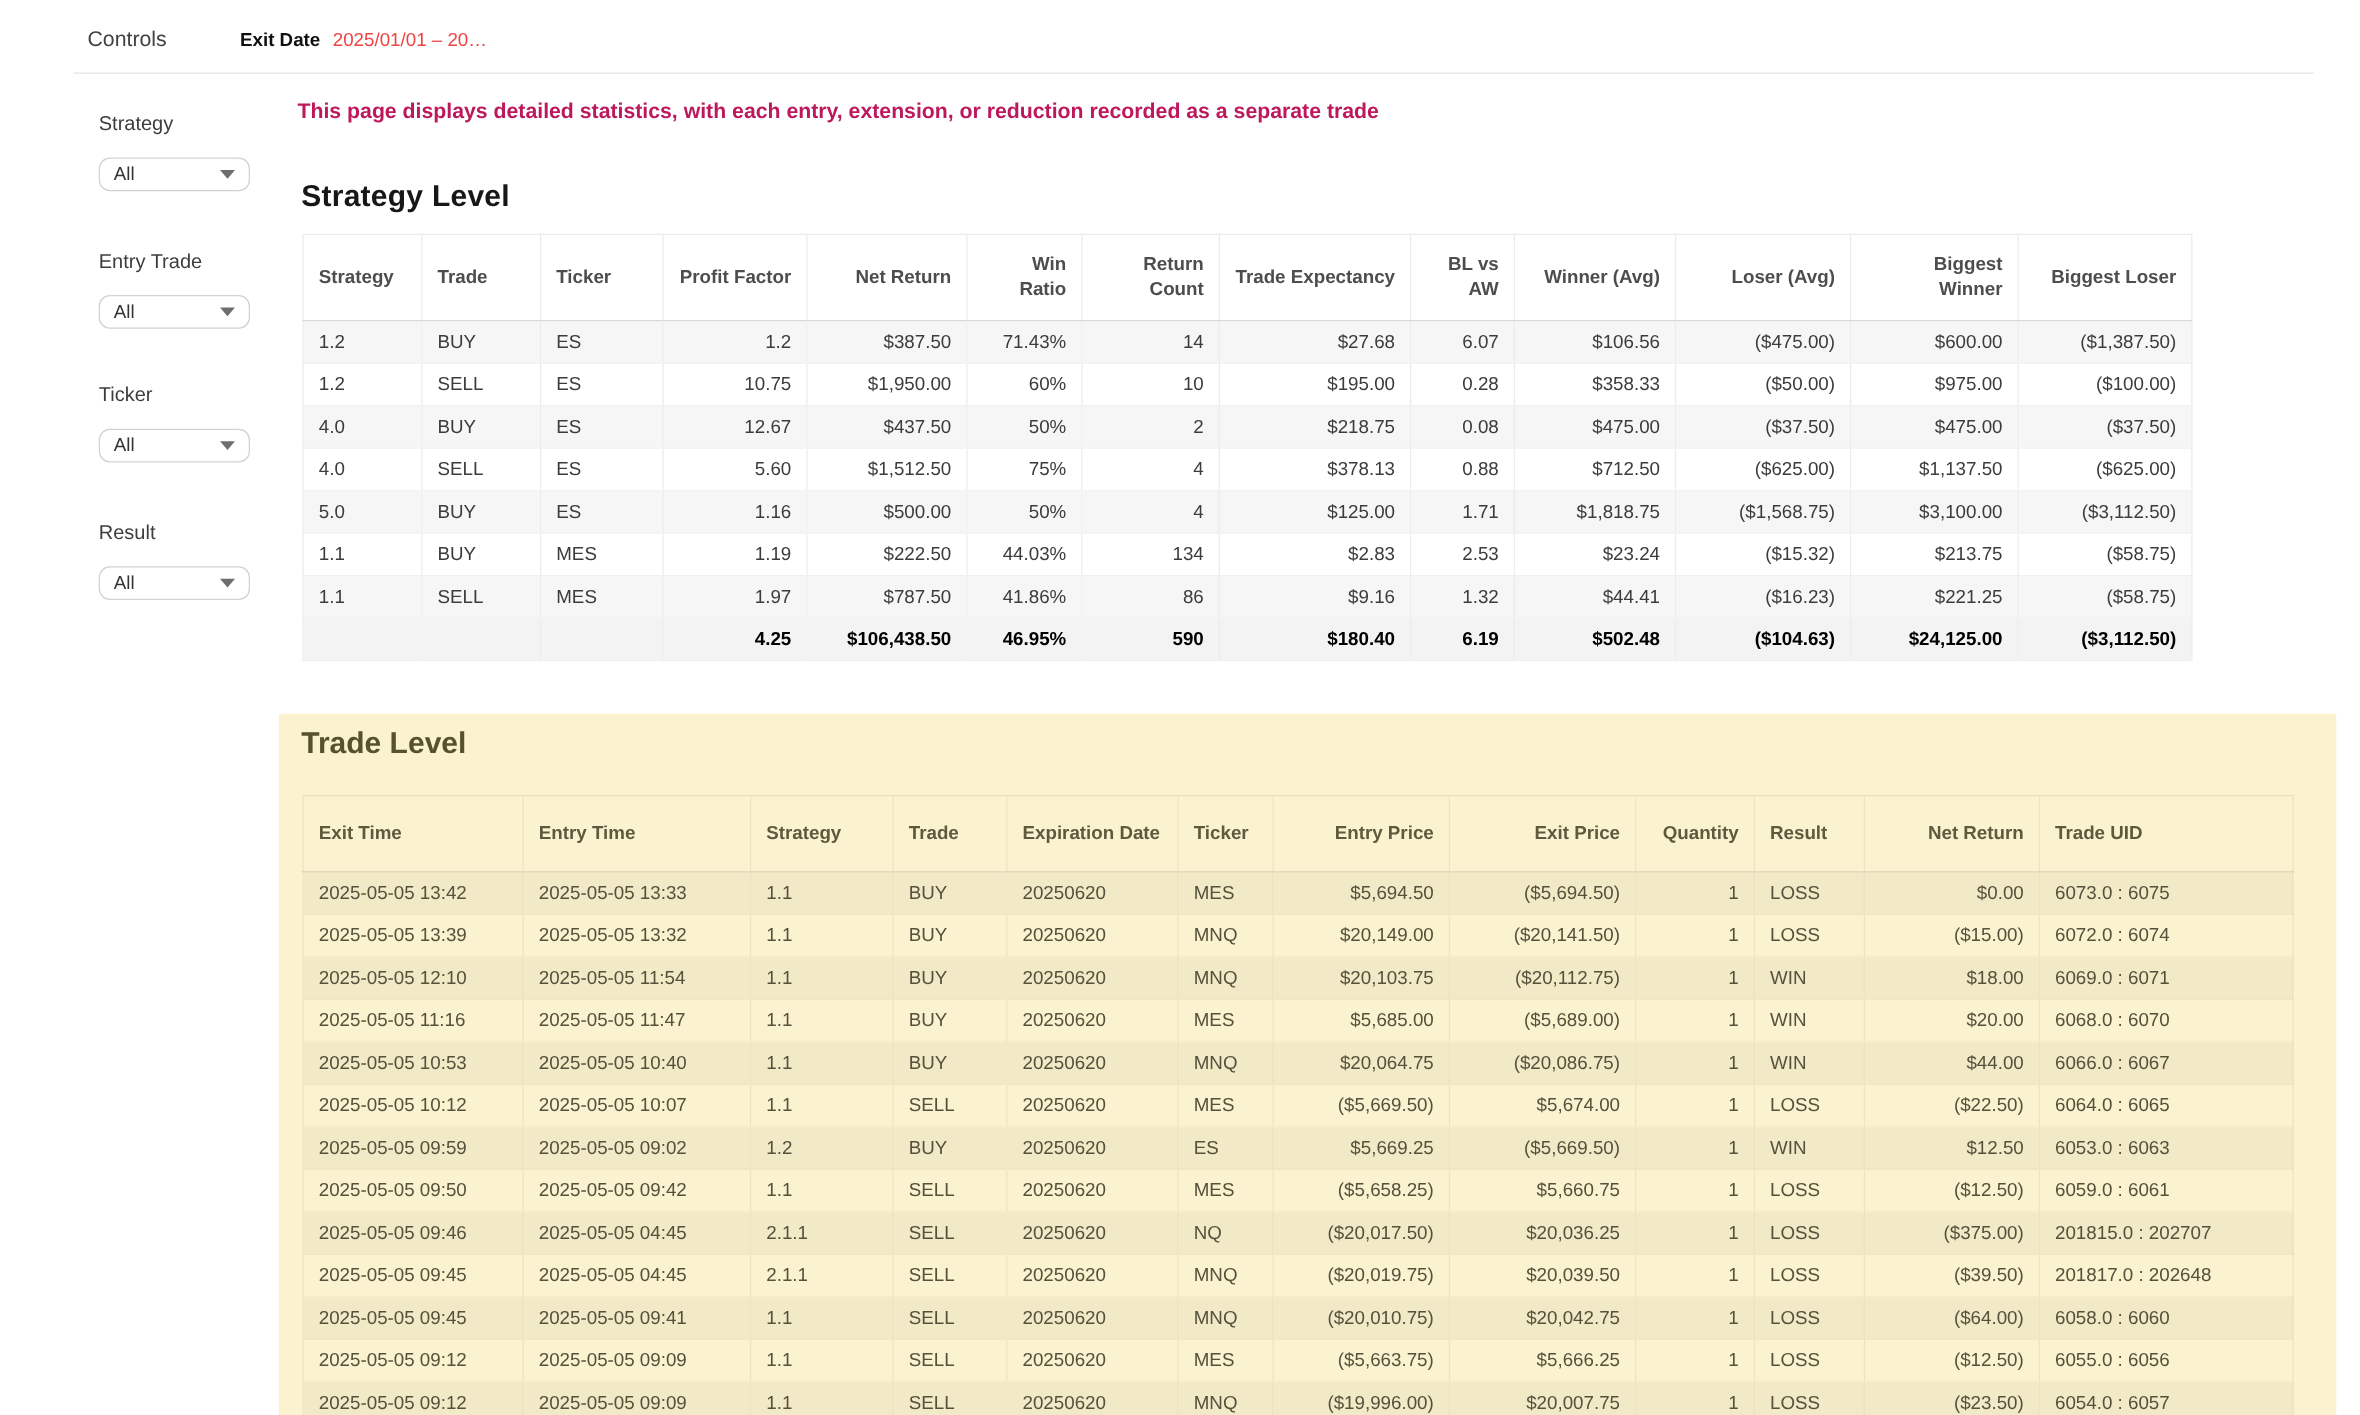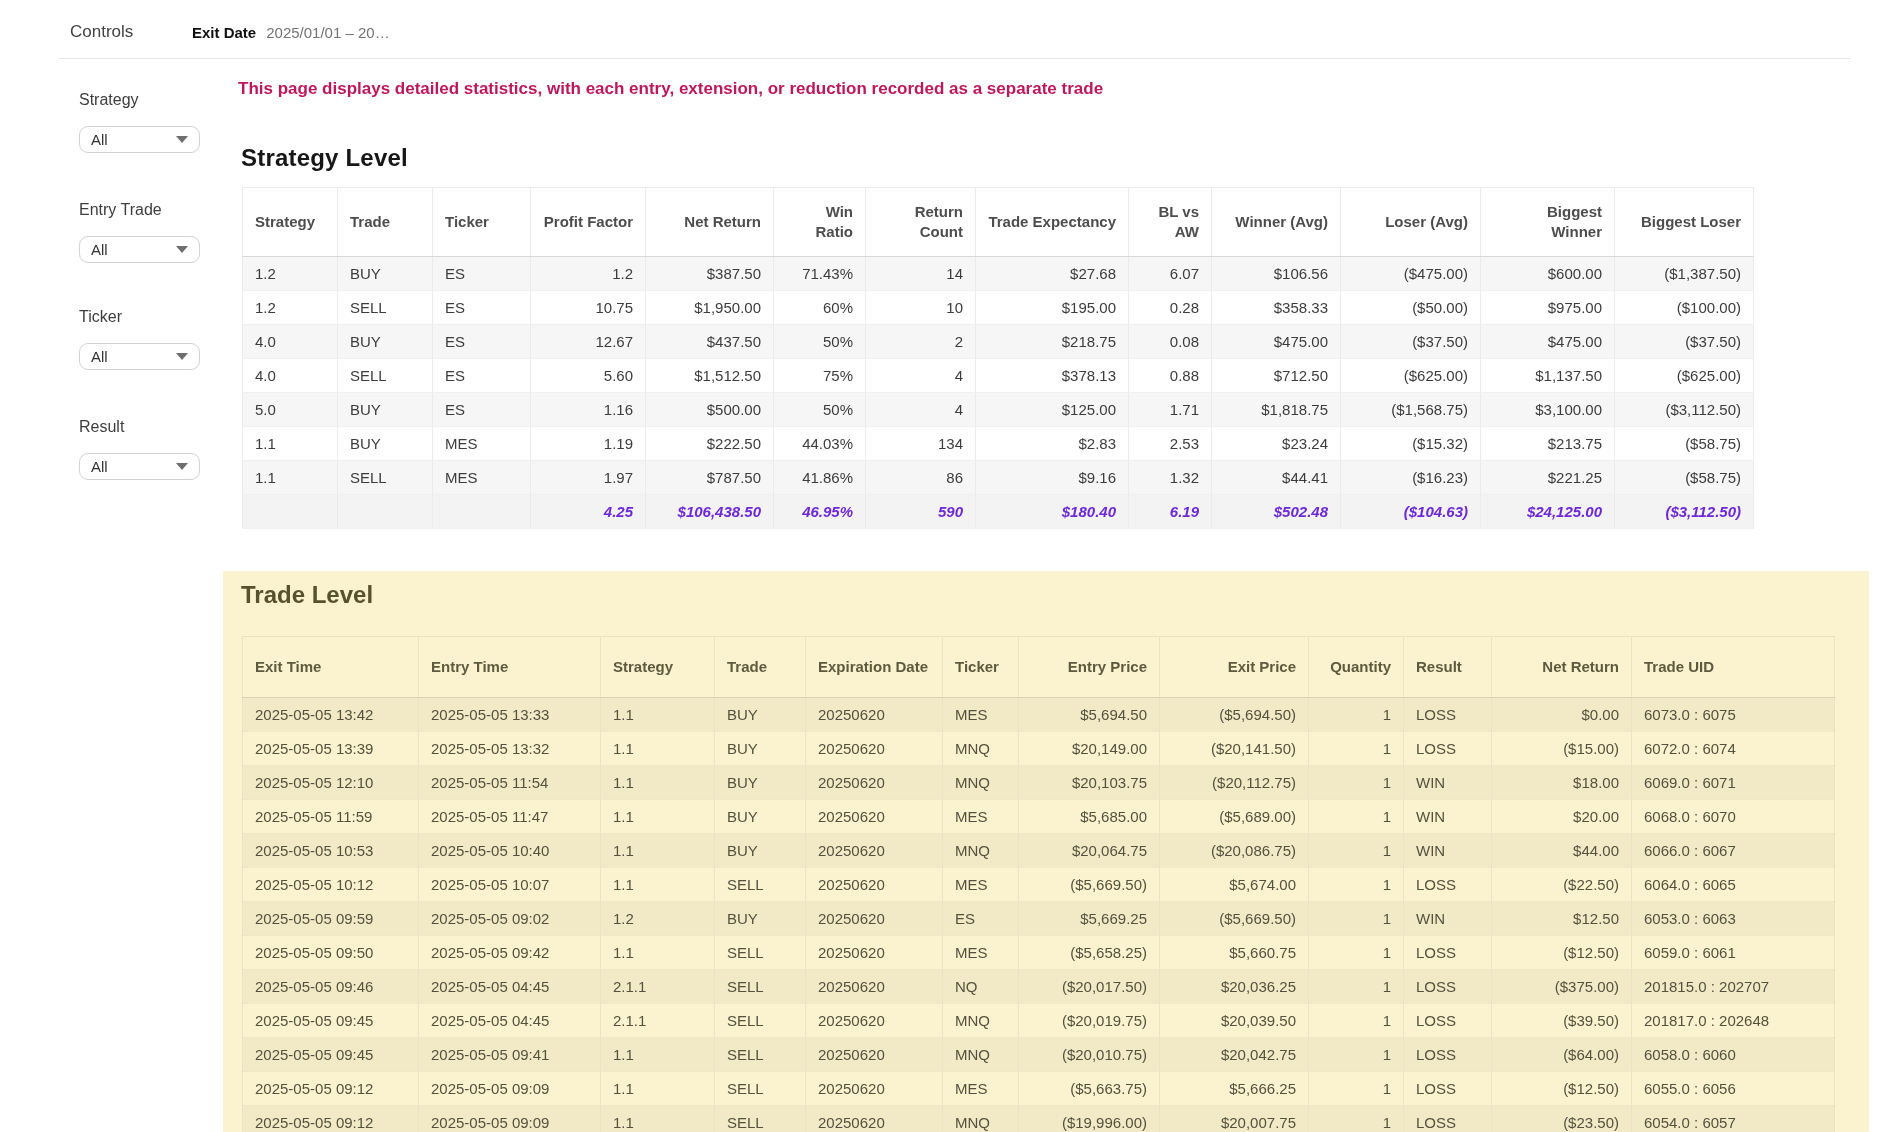--- a/index.html
+++ b/index.html
@@ -3,21 +3,21 @@
 <meta charset="utf-8">
 <style>
   html,body{margin:0;padding:0;background:#fff;}
   body{font-family:"Liberation Sans", sans-serif; -webkit-font-smoothing:antialiased;}
   .app{position:relative;width:1888px;height:1132px;background:#fff;overflow:hidden;margin-top:16px;}
 
   
   .controls-title{position:absolute;left:70px;top:6px;font-size:17px;color:#424242;}
   .exit-date{position:absolute;left:192px;top:8px;font-size:15px;cursor:pointer;white-space:nowrap;}
   .exit-date .lbl{font-weight:bold;color:#101010;}
-  .exit-date .val{color:#737373;margin-left:10px;}
+  .exit-date .val{color:#ef4444;margin-left:10px;}
   .top-divider{position:absolute;left:59px;top:42px;width:1792px;height:1px;background:#e4e4e4;}
 
   
   .filter-group{position:absolute;left:79px;width:140px;}
   .filter-label{font-size:16px;color:#3d3d3d;margin-bottom:17px;}
   .dropdown{width:121px;height:27px;border:1px solid #d2d2d2;border-radius:9px;background:#fff;
     display:flex;align-items:center;justify-content:space-between;padding:0 11px;box-sizing:border-box;
     font-size:15px;color:#333;cursor:pointer;}
   .dd-arrow{width:0;height:0;border-left:6px solid transparent;border-right:6px solid transparent;border-top:7px solid #6e6e6e;}
 
@@ -32,21 +32,21 @@
   .al{text-align:left;} .ar{text-align:right;}
   .pos{color:#4aa23e;} .amber{color:#eda63b;} .neg{color:#e05b2b;}
 
   
   .strategy-table{position:absolute;left:242px;top:171px;width:1511px;border-top:1px solid #ebebeb;}
   .strategy-table th,.strategy-table td{border-left:1px solid #ebebeb;padding:6px 12px;}
   .strategy-table th:last-child,.strategy-table td:last-child{border-right:1px solid #ebebeb;}
   .strategy-table th{height:56px;vertical-align:middle;font-weight:bold;color:#4d4d4d;line-height:20px;border-bottom:1px solid #d8d8d8;background:#fff;}
   .strategy-table td{line-height:21px;color:#3c3c3c;border-bottom:1px solid #f0f0f0;background:#fff;}
   .strategy-table tbody tr:nth-child(odd) td{background:#f6f6f6;}
-  .strategy-table tr.totals td{font-weight:bold;color:#6d28d9;background:#f3f3f3;border-top:1px solid #cfcfcf;font-style:italic;}
+  .strategy-table tr.totals td{font-weight:bold;color:#000000;background:#f3f3f3;border-top:1px solid #cfcfcf;}
 
   
   .trade-panel{position:absolute;left:223px;top:555px;width:1646px;height:577px;background:#fbf2cf;border-radius:0;overflow:hidden;}
   .trade-title{position:absolute;left:18px;top:10px;font-size:24px;font-weight:bold;color:#57512e;}
   .trade-table{position:absolute;left:19px;top:65px;width:1592px;border-top:1px solid rgba(0,0,0,0.07);}
   .trade-table th,.trade-table td{border-left:1px solid rgba(0,0,0,0.06);padding:6px 12px;}
   .trade-table th:last-child,.trade-table td:last-child{border-right:1px solid rgba(0,0,0,0.06);}
   .trade-table th{height:48px;vertical-align:middle;font-weight:bold;color:#5e5a3e;line-height:20px;border-bottom:1px solid rgba(0,0,0,0.13);}
   .trade-table td{line-height:21px;color:#55523c;border-bottom:1px solid rgba(0,0,0,0.045);}
   .trade-table tbody tr:nth-child(odd) td{background:rgba(0,0,0,0.035);}
@@ -326,21 +326,21 @@
             <td class="al ">20250620</td>
             <td class="al ">MNQ</td>
             <td class="ar ">$20,103.75</td>
             <td class="ar ">($20,112.75)</td>
             <td class="ar ">1</td>
             <td class="al pos">WIN</td>
             <td class="ar pos">$18.00</td>
             <td class="al ">6069.0 : 6071</td>
           </tr>
           <tr>
-            <td class="al ">2025-05-05 11:59</td>
+            <td class="al ">2025-05-05 11:16</td>
             <td class="al ">2025-05-05 11:47</td>
             <td class="al ">1.1</td>
             <td class="al ">BUY</td>
             <td class="al ">20250620</td>
             <td class="al ">MES</td>
             <td class="ar ">$5,685.00</td>
             <td class="ar ">($5,689.00)</td>
             <td class="ar ">1</td>
             <td class="al pos">WIN</td>
             <td class="ar pos">$20.00</td>

